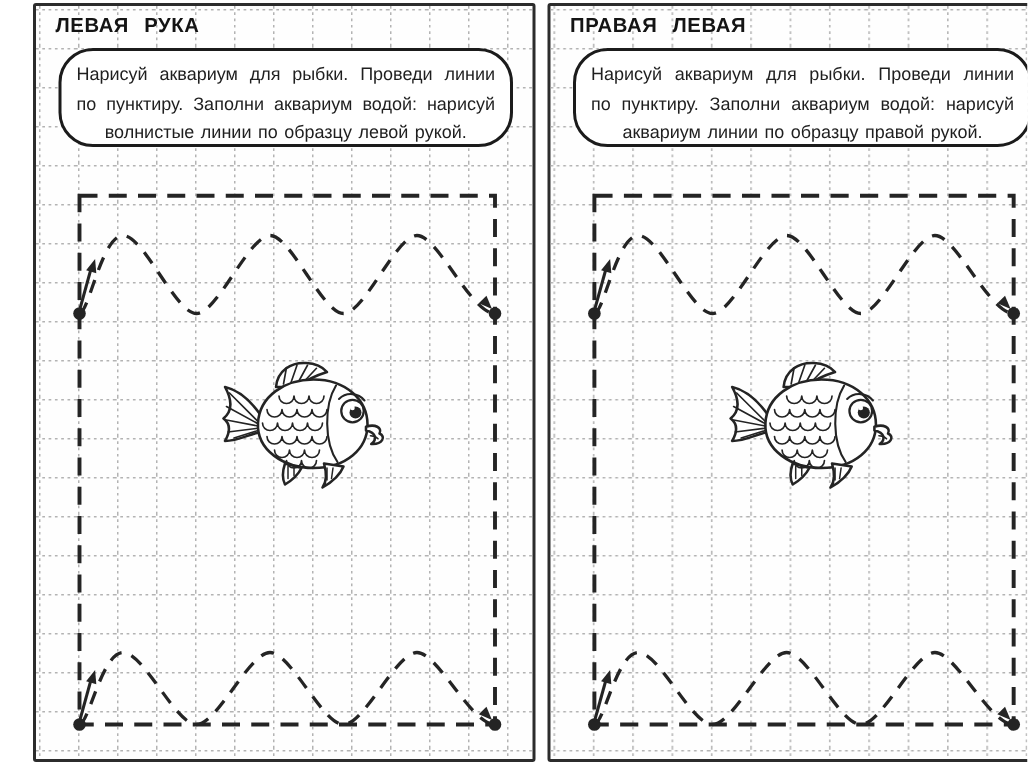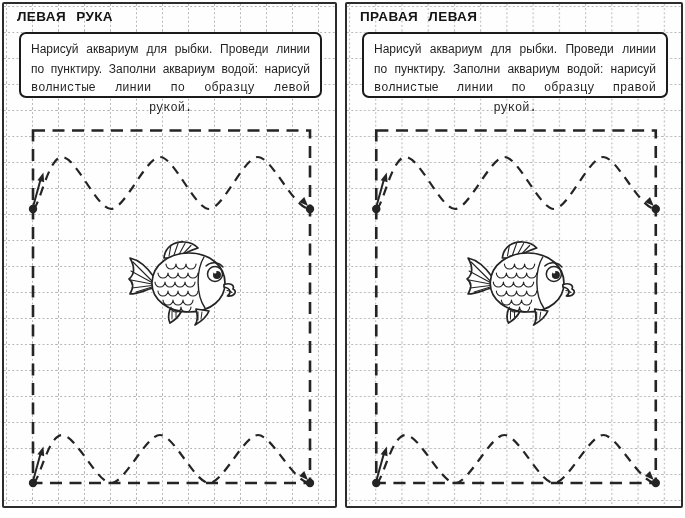--- a/index.html
+++ b/index.html
@@ -3,41 +3,41 @@
 <meta charset="utf-8">
 <style>
   html,body{margin:0;padding:0;background:#ffffff;}
   .sheet{
     position:relative;width:685px;height:518px;background:#ffffff;
     font-family:"Liberation Sans","DejaVu Sans",sans-serif;color:#1c1c1c;
     overflow:hidden;
   }
   .panel{
     position:absolute;top:2px;height:502px;background:#fefefe;
-    border:2px solid #2c2c2c;border-radius:2px;
+    border:2px solid #2c2c2c;border-radius:2px;margin-left:20px;
   }
   .panel.left{left:2px;width:331px;}
   .panel.right{left:345px;width:334px;}
   .scene{position:absolute;left:0;top:0;width:100%;height:100%;display:block;}
   .panel-title{
     position:absolute;left:13px;top:5px;z-index:2;
     font-size:13.5px;font-weight:bold;letter-spacing:.4px;word-spacing:6px;
     color:#141414;white-space:nowrap;
   }
   .instruction-box{
     position:absolute;left:15px;top:28px;width:303px;height:66px;z-index:2;
     box-sizing:border-box;background:#ffffff;border:2px solid #1b1b1b;
-    border-radius:7px;padding:6px 10px 0 10px;
+    border-radius:23px;padding:6px 10px 0 10px;
   }
   .panel.right .instruction-box{width:306px;}
   .instr-line{
     font-size:12px;line-height:19.5px;color:#1f1f1f;
     text-align:justify;text-align-last:justify;word-spacing:1px;white-space:nowrap;
   }
-  .instruction-box .instr-line:nth-child(3){text-align-last:center;white-space:normal;font-family:Liberation Mono, monospace;}
+  .instruction-box .instr-line:nth-child(3){text-align-last:center;white-space:normal;}
 </style>
 </head>
 <body>
 
 <div class="sheet">
 
   <div class="panel left">
     <svg class="scene" viewBox="0 0 331 502" preserveAspectRatio="none">
       <defs>
         <pattern id="gridA" width="26" height="26" patternUnits="userSpaceOnUse">
@@ -174,17 +174,17 @@
         <path d="M 98,43.5 C 104,41.5 109,44 107,48 C 111.5,50 109,55.5 101.5,55 C 105.5,52 105,47.5 98,46 Z"></path>
         <path fill="none" stroke-width="1.1" d="M 101,49.5 C 103.5,49.5 105,50.5 106,51.5"></path>
       </g>
     </svg>
 
     <div class="panel-title">ПРАВАЯ ЛЕВАЯ</div>
 
     <div class="instruction-box">
       <div class="instr-line">Нарисуй аквариум для рыбки. Проведи линии</div>
       <div class="instr-line">по пунктиру. Заполни аквариум водой: нарисуй</div>
-      <div class="instr-line">волнистые линии по образцу правой рукой.</div>
+      <div class="instr-line">аквариум линии по образцу правой рукой.</div>
     </div>
   </div>
 
 </div>
 
 </body></html>

